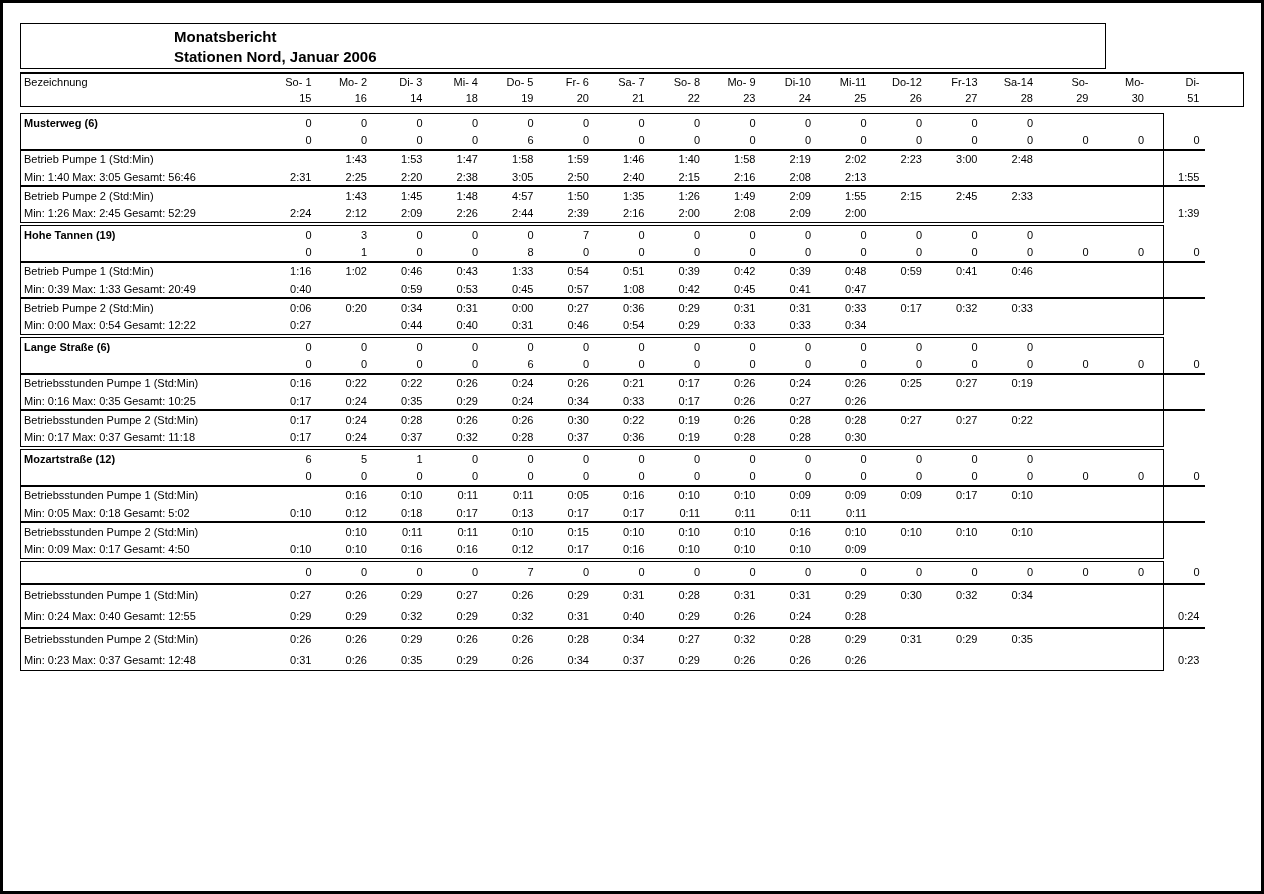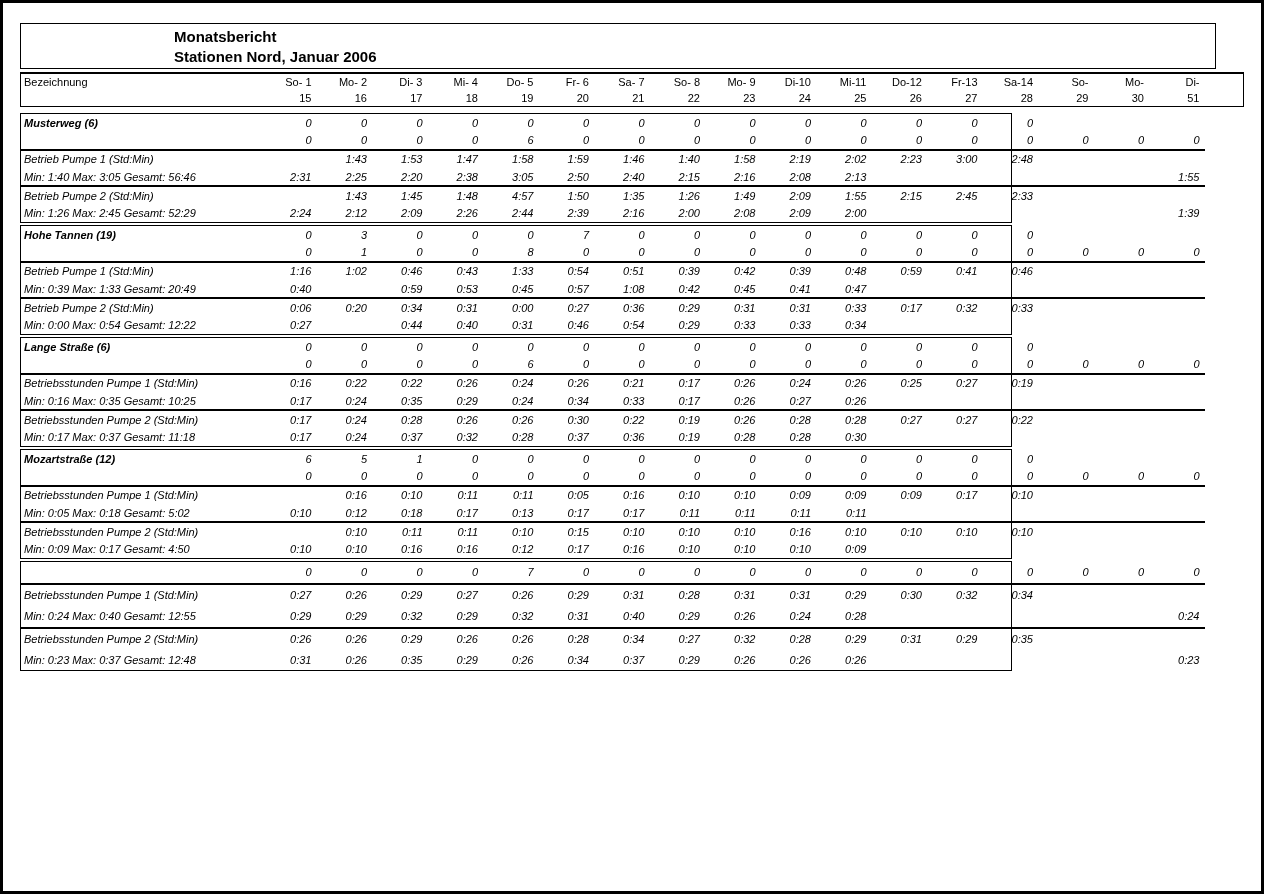--- a/index.html
+++ b/index.html
@@ -7,34 +7,34 @@
     position:relative;
     width:1264px;height:894px;
     background:#ffffff;
     border:3px solid #000;
     box-sizing:border-box;
     font-family:"Liberation Sans", sans-serif;
     color:#000;
     overflow:hidden;
   }
   .title-box{
-    position:absolute;left:17px;top:20px;width:1196px;height:46px;
+    position:absolute;left:17px;top:20px;width:1086px;height:46px;
     border:1px solid #000;box-sizing:border-box;
   }
   .title-left{position:absolute;left:153px;top:3px;}
   .title-right{position:absolute;left:724px;top:3px;}
   .title-line{font-size:15px;font-weight:bold;line-height:20px;white-space:nowrap;}
   .header-box{
     position:absolute;left:17px;top:69px;width:1224px;height:35px;
     border:1px solid #000;border-top:2px solid #000;box-sizing:border-box;
   }
   .groups{position:absolute;left:17px;top:110px;width:1224px;}
   .group{
-    position:relative;width:992px;height:110px;margin-bottom:2px;
-    border:1px solid #000;box-sizing:border-box;font-style:italic;
+    position:relative;width:1144px;height:110px;margin-bottom:2px;
+    border:1px solid #000;box-sizing:border-box;
   }
   table{border-collapse:collapse;table-layout:fixed;width:100%;height:100%;}
   col.c-lbl{width:240px;}
   col.c-day{width:55.5px;}
   td{
     font-size:11px;line-height:12px;white-space:nowrap;overflow:hidden;
     padding:0 5px 0 0;text-align:right;vertical-align:middle;
   }
   td.lbl{text-align:left;padding:0 0 0 3px;margin-top:38px;}
   td.name{font-weight:bold;}
@@ -94,21 +94,21 @@
             <td>Sa-14</td>
             <td>So-</td>
             <td>Mo-</td>
             <td>Di-</td>
             <td></td>
           </tr>
           <tr>
             <td class="lbl"></td>
             <td>15</td>
             <td>16</td>
-            <td>17</td>
+            <td>14</td>
             <td>18</td>
             <td>19</td>
             <td>20</td>
             <td>21</td>
             <td>22</td>
             <td>23</td>
             <td>24</td>
             <td>25</td>
             <td>26</td>
             <td>27</td>

